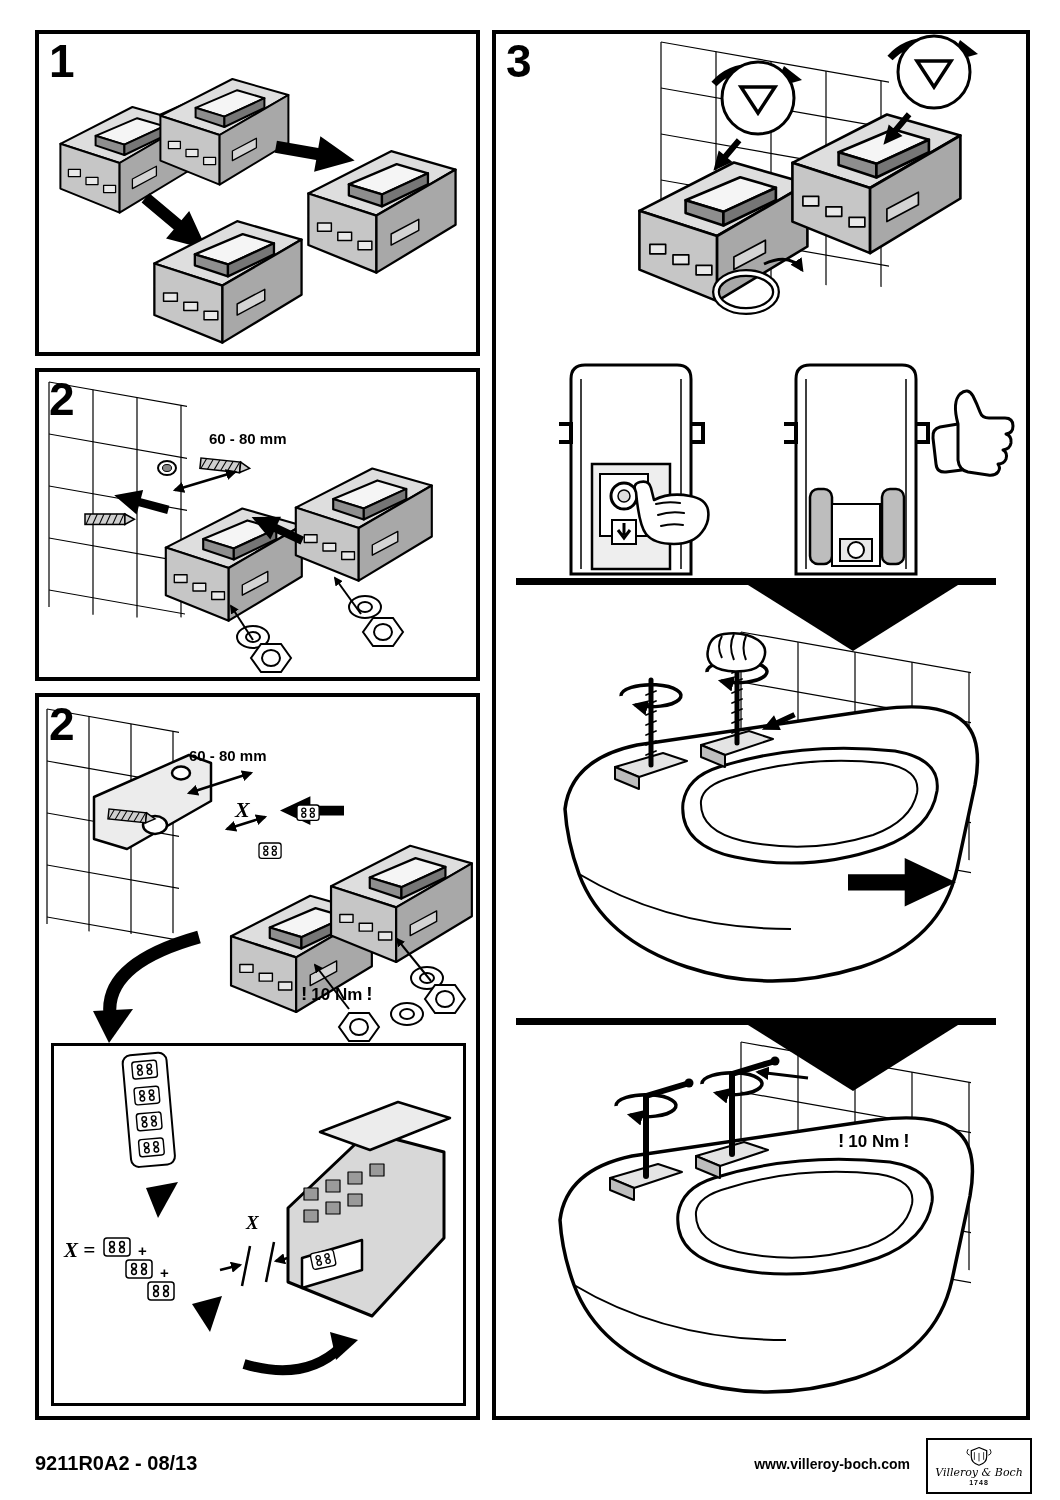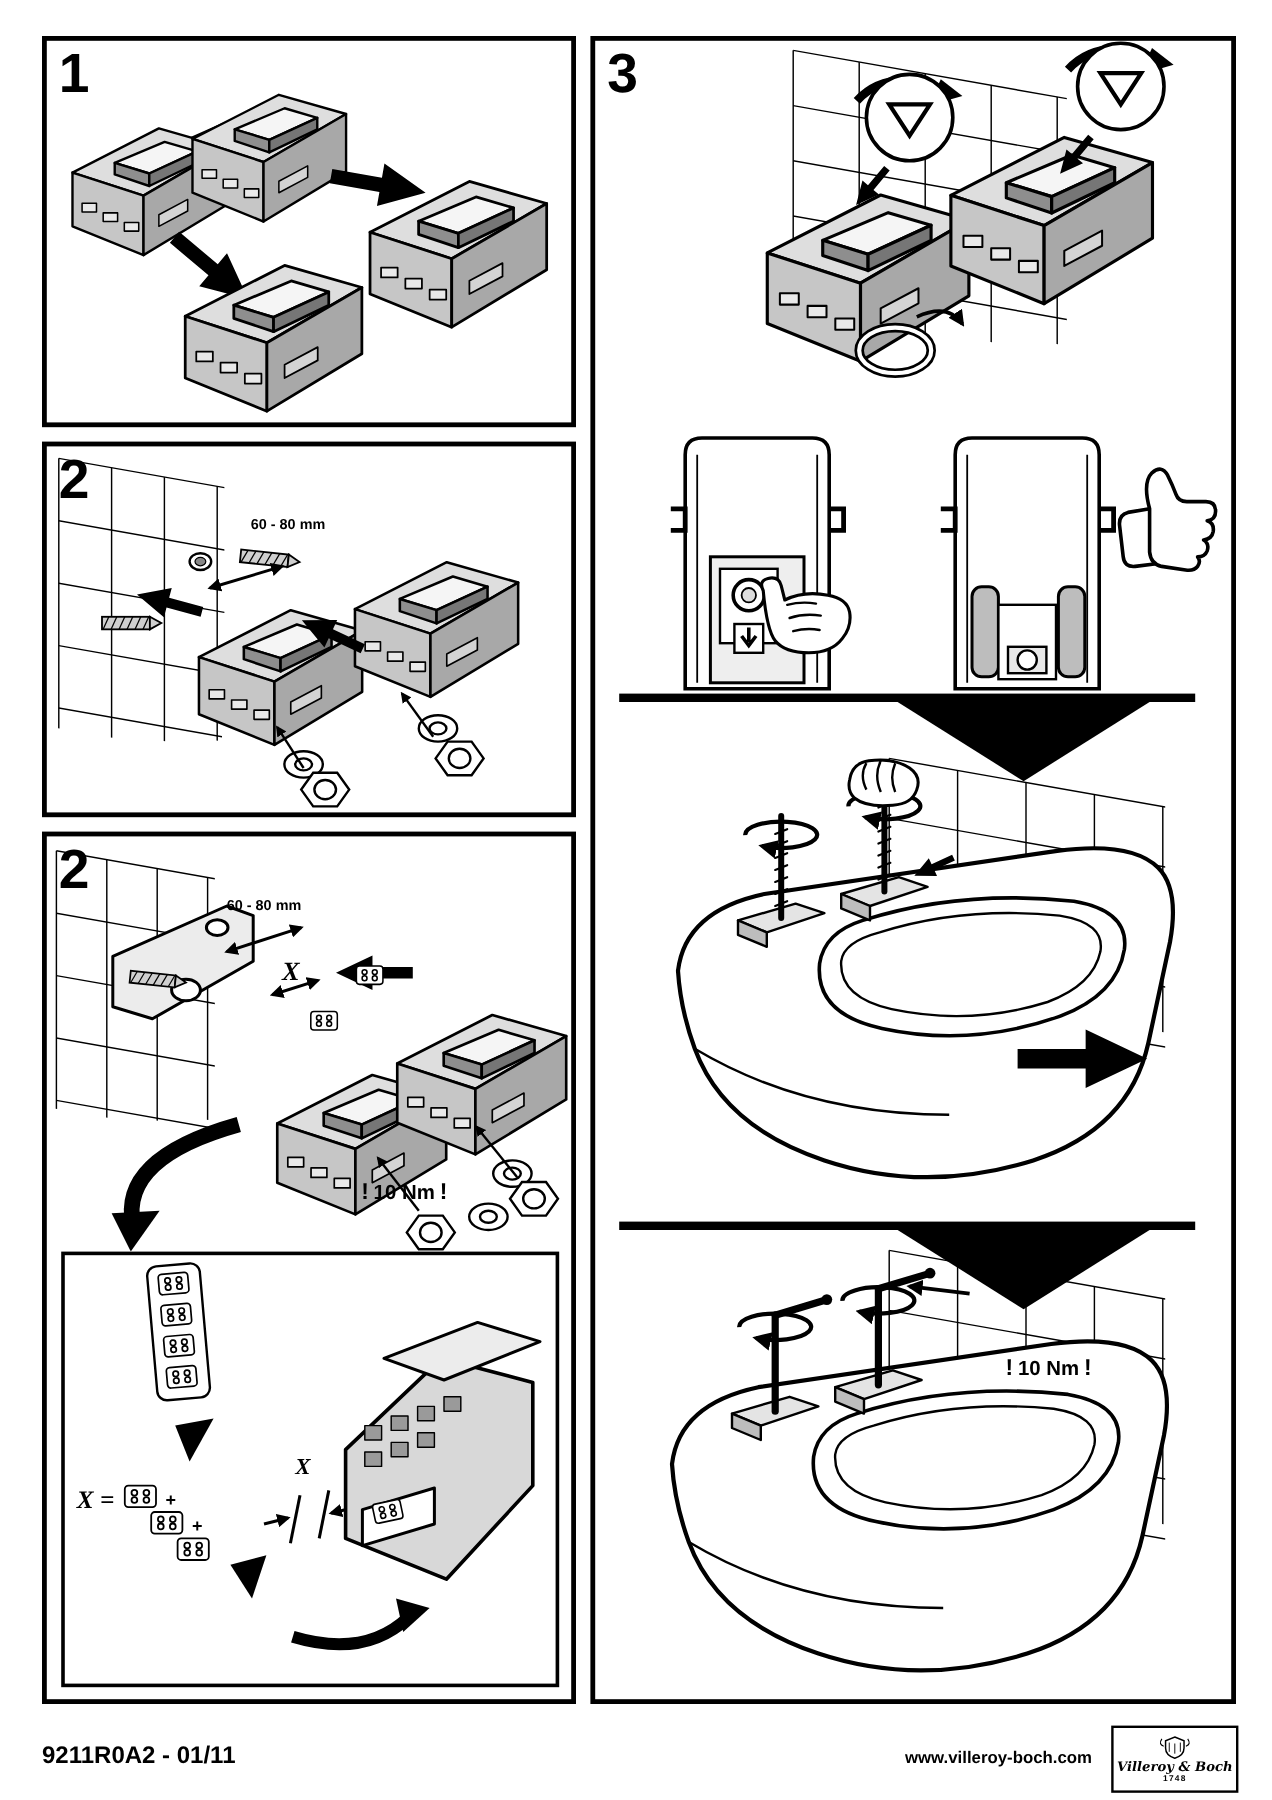--- a/index.html
+++ b/index.html
@@ -7,29 +7,29 @@
   body { position:relative; overflow:hidden; }
   .panel { position:absolute; border:4px solid #000; background:#fff; }
   #panel1 { left:35px; top:30px;  width:445px; height:326px; }
   #panel2 { left:35px; top:368px; width:445px; height:313px; }
   #panel3 { left:35px; top:693px; width:445px; height:727px; }
   #panelR { left:492px; top:30px; width:538px; height:1390px; }
   #inset  { position:absolute; left:12px; top:346px; width:415px; height:363px; border:3px solid #000; background:#fff; }
   .fillsvg { position:absolute; left:0; top:0; }
   .lbl { position:absolute; font-weight:700; white-space:nowrap; z-index:5; }
   .num { font-size:46px; line-height:1; top:4px; left:10px; font-weight:800; letter-spacing:-1px; }
-  .dim { font-size:12px; }
+  .dim { font-size:15px; }
   .xl  { font-size:22px; font-style:italic; font-family:"Liberation Serif", serif; }
   .torque { font-size:17px; display:flex; gap:4px; align-items:baseline; }
   .exc { font-weight:900; font-size:19px; }
   .footer-code { position:absolute; left:35px; top:1452px; font-size:20px; font-weight:700; }
   .footer-url  { position:absolute; right:150px; top:1456px; font-size:14px; font-weight:700; }
   .logo { position:absolute; right:28px; top:1438px; width:106px; height:56px; border:2px solid #000;
           display:flex; flex-direction:column; align-items:center; justify-content:center; gap:1px; background:#fff; }
-  .brand-name { font-family:"DejaVu Serif", serif; font-weight:700; font-style:italic; font-size:11px; line-height:1; }
+  .brand-name { font-family:"DejaVu Serif", serif; font-weight:400; font-style:italic; font-size:11px; line-height:1; }
   .brand-year { font-size:7px; font-weight:700; letter-spacing:1px; }
 </style>
 </head>
 <body>
 
 <svg width="0" height="0" style="position:absolute" aria-hidden="true">
   <defs>
     <marker id="ah" viewBox="0 0 10 10" refX="8" refY="5" markerWidth="4.5" markerHeight="4.5" orient="auto-start-reverse">
       <path d="M0,0 L10,5 L0,10 z" fill="#000"></path>
     </marker>
@@ -376,21 +376,21 @@
       <polygon points="150,56 174,66 174,78 150,68" fill="#bdbdbd" stroke="#000" stroke-width="2"></polygon>
     </g>
     <use href="#rodkey" transform="translate(150,1142)"></use>
     <use href="#rodkey" transform="translate(236,1120)"></use>
     <use href="#rotarrow" transform="translate(150,1070)"></use>
     <use href="#rotarrow" transform="translate(236,1048)"></use>
     <path d="M312,1044 L262,1038" stroke="#000" stroke-width="3" fill="none" marker-end="url(#ah)"></path>
   </svg>
 </div>
 
-<span class="footer-code">9211R0A2 - 01/11</span>
+<span class="footer-code">9211R0A2 - 08/13</span>
 <span class="footer-url">www.villeroy-boch.com</span>
 <div class="logo">
   <svg width="34" height="20" viewBox="0 0 40 26">
     <path d="M20,2 L30,6 L30,14 Q30,22 20,25 Q10,22 10,14 L10,6 Z" fill="#fff" stroke="#000" stroke-width="1.6"></path>
     <line x1="14" y1="8" x2="14" y2="18" stroke="#000" stroke-width="1"></line>
     <line x1="20" y1="9" x2="20" y2="20" stroke="#000" stroke-width="1"></line>
     <line x1="26" y1="8" x2="26" y2="18" stroke="#000" stroke-width="1"></line>
     <path d="M6,4 Q2,10 8,12 M34,4 Q38,10 32,12" stroke="#000" stroke-width="1.2" fill="none"></path>
   </svg>
   <span class="brand-name">Villeroy &amp; Boch</span>

